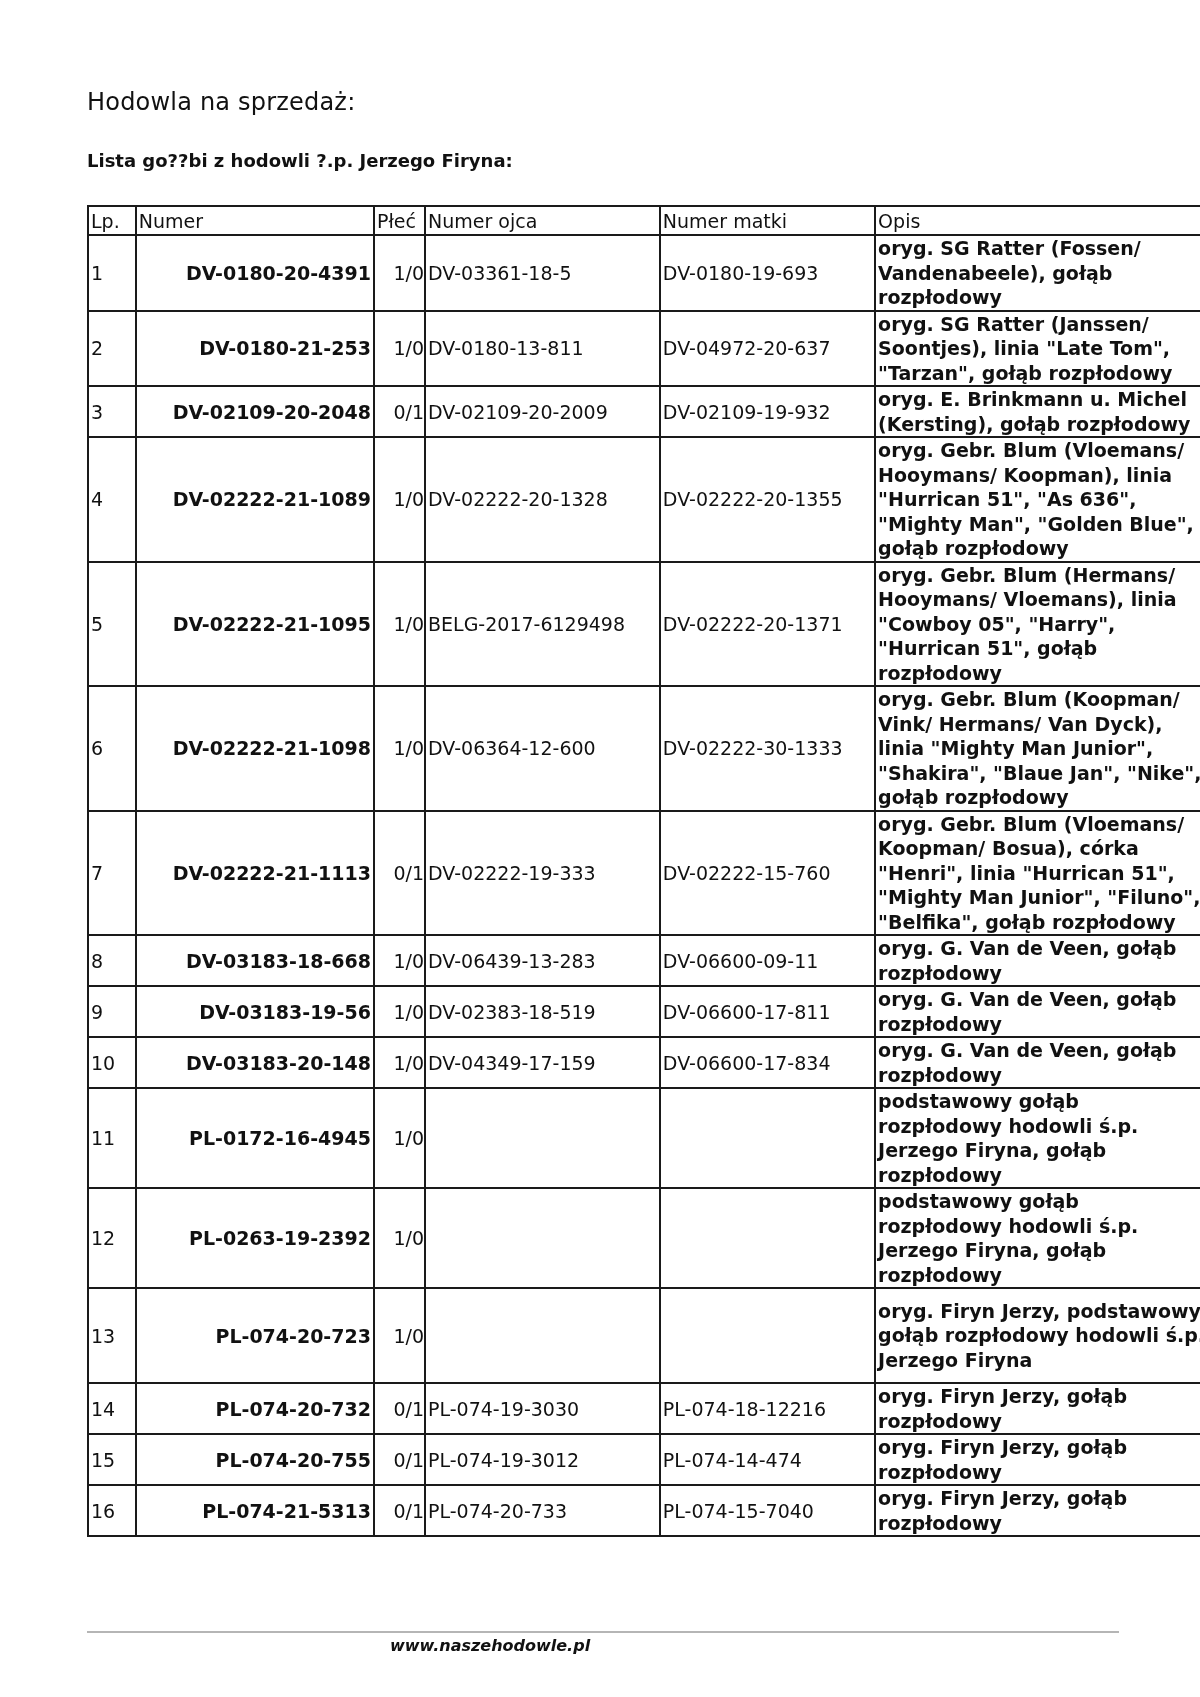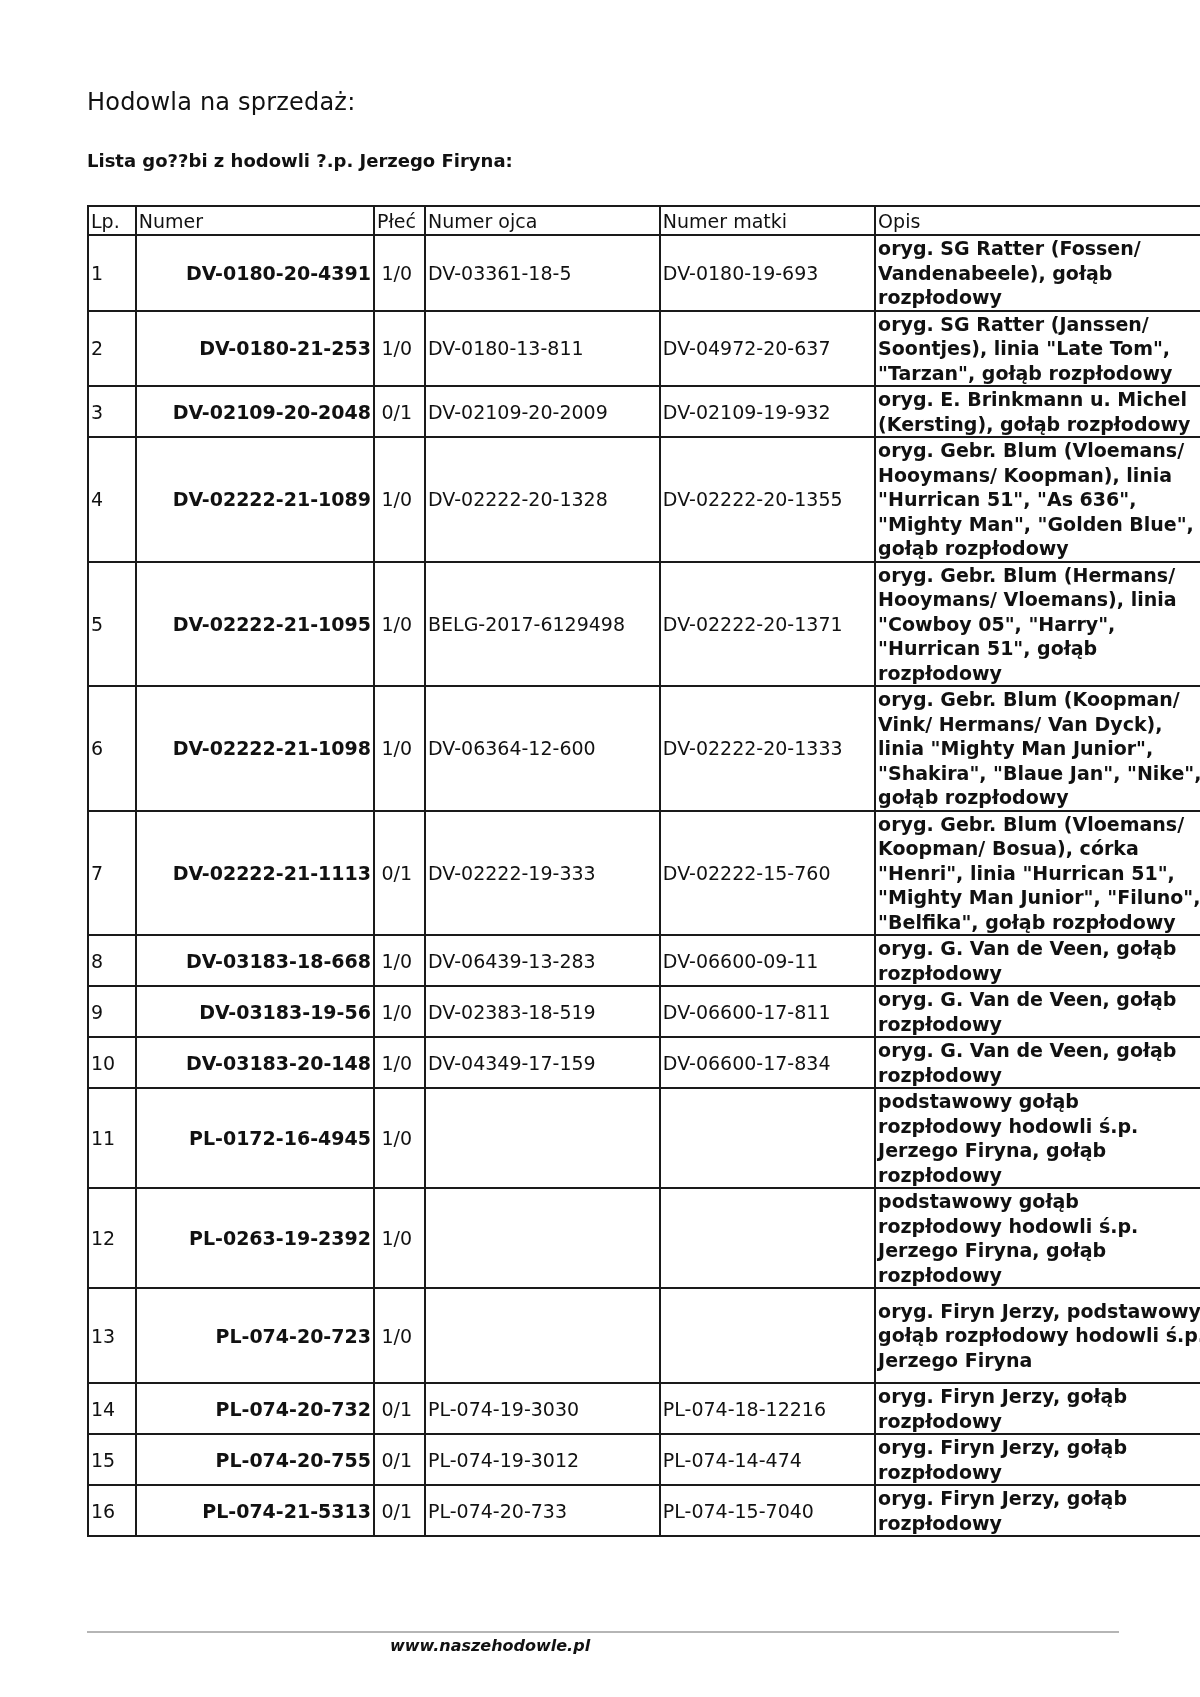--- a/index.html
+++ b/index.html
@@ -31,21 +31,21 @@
     font-weight: normal;
   }
   thead th { height: 27px; }
   col.c-lp { width: 44px; }
   col.c-num { width: 219px; }
   col.c-sex { width: 47px; }
   col.c-father { width: 216px; }
   col.c-mother { width: 198px; }
   col.c-desc { width: 308px; }
   td.num { font-weight: bold; text-align: right; }
-  td.sex { text-align: right; padding-right: 12px; }
+  td.sex { text-align: right; padding-right: 0; }
   td.desc { line-height: 24.5px; font-weight: bold; }
   .footer-line {
     position: absolute; left: 87px; top: 1631px; width: 1032px; height: 0;
     border-top: 2px solid #b5b5b5;
   }
   .footer {
     position: absolute; left: 0; top: 1636px; width: 980px; text-align: center;
     font-size: 16px; font-weight: bold; font-style: italic;
   }
 </style>
@@ -113,21 +113,21 @@
         <td class="sex">1/0</td>
         <td class="father">BELG-2017-6129498</td>
         <td class="mother">DV-02222-20-1371</td>
         <td class="desc">oryg. Gebr. Blum (Hermans/ Hooymans/ Vloemans), linia "Cowboy 05", "Harry", "Hurrican 51", gołąb rozpłodowy</td>
       </tr>
       <tr style="height: 117px;">
         <td class="lp">6</td>
         <td class="num">DV-02222-21-1098</td>
         <td class="sex">1/0</td>
         <td class="father">DV-06364-12-600</td>
-        <td class="mother">DV-02222-20-1333</td>
+        <td class="mother">DV-02222-30-1333</td>
         <td class="desc">oryg. Gebr. Blum (Koopman/ Vink/ Hermans/ Van Dyck), linia "Mighty Man Junior", "Shakira", "Blaue Jan", "Nike", gołąb rozpłodowy</td>
       </tr>
       <tr style="height: 117px;">
         <td class="lp">7</td>
         <td class="num">DV-02222-21-1113</td>
         <td class="sex">0/1</td>
         <td class="father">DV-02222-19-333</td>
         <td class="mother">DV-02222-15-760</td>
         <td class="desc">oryg. Gebr. Blum (Vloemans/ Koopman/ Bosua), córka "Henri", linia "Hurrican 51", "Mighty Man Junior", "Filuno", "Belfika", gołąb rozpłodowy</td>
       </tr>

